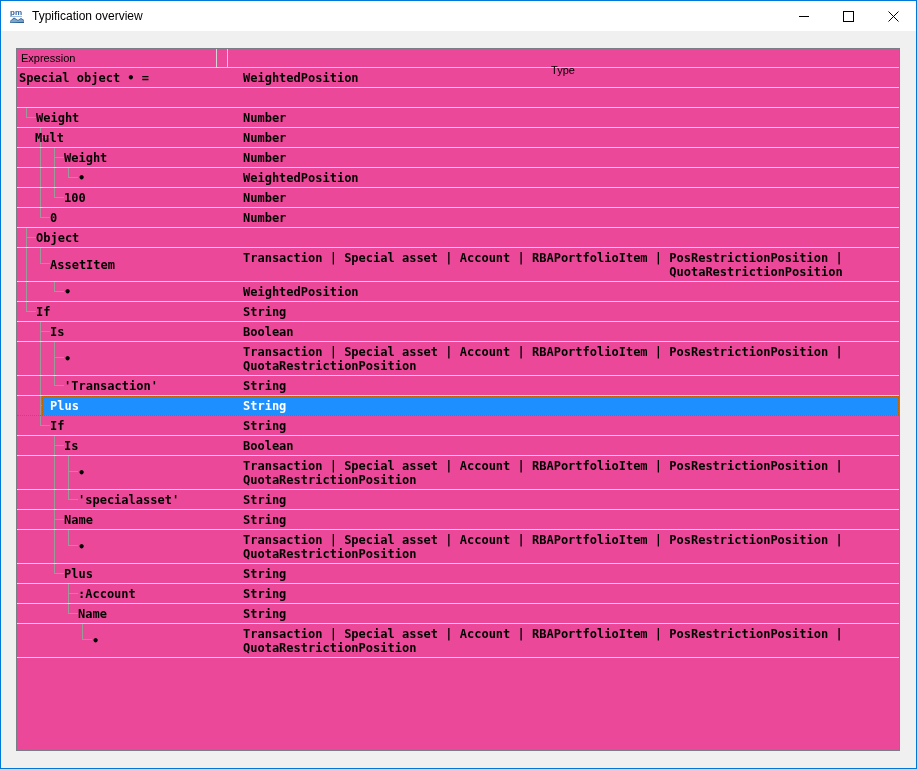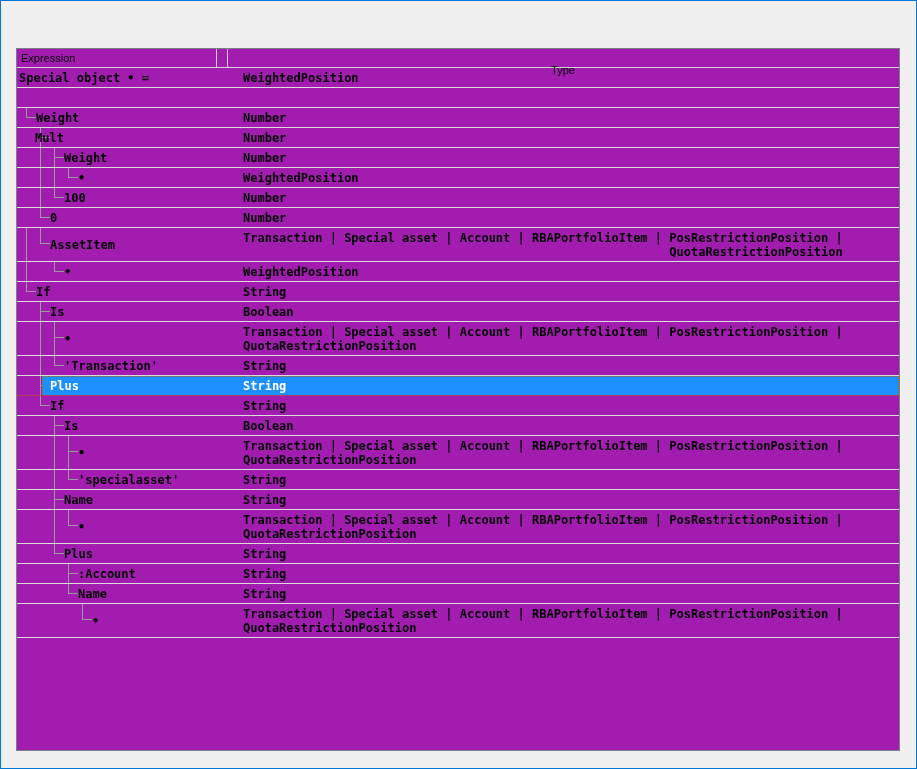--- a/index.html
+++ b/index.html
@@ -22,21 +22,21 @@
     position:absolute;left:31px;top:0;height:30px;line-height:30px;
     font-size:12px;color:#000;white-space:nowrap;
   }
   .win-controls{position:absolute;right:0;top:0;height:30px;display:flex;}
   .win-btn{width:45px;height:30px;display:flex;align-items:center;justify-content:center;background:#fff;}
   .glyph-min{width:10px;height:1px;background:#000;}
   .glyph-max{width:9px;height:9px;border:1px solid #000;background:transparent;}
   
   .tree-table{
     position:absolute;left:15px;top:47px;width:884px;height:703px;
-    box-sizing:border-box;border:1px solid #7a7f87;background:#a21caf;
+    box-sizing:border-box;border:1px solid #7a7f87;background:#ec4899;
   }
   .thead{
     position:relative;height:19px;box-sizing:border-box;
     border-bottom:1px solid #d4d4d4;
     font-size:11px;color:#000;
   }
   .th-expression{position:absolute;left:4px;top:0;line-height:18px;}
   .th-tick{position:absolute;top:0;bottom:0;width:1px;background:#d4d4d4;}
   .th-type{position:absolute;left:210px;right:0;top:12px;line-height:18px;text-align:center;}
   .rows{position:relative;}
@@ -58,20 +58,44 @@
     box-sizing:border-box;
   }
   .row.selected{border-bottom:1px dotted #bf5f00;}
   .row.selected .expr,.row.selected .type{color:#fff;}
 </style>
 </head>
 <body>
 
 <div class="window">
 
+  <div class="titlebar">
+    <span class="app-icon">
+      <svg width="16" height="16" viewBox="0 0 16 16">
+        <text x="1" y="7" font-family="Liberation Sans, sans-serif" font-size="8" font-weight="bold" fill="#3465a4">pm</text>
+        <rect x="1" y="8" width="12" height="1" fill="#9ebcdc"></rect>
+        <path d="M1 15 L1 13 L5 9.5 L9 12 L12 10 L15 12 L15 15 Z" fill="#2b5f94"></path>
+        <path d="M1 13.6 L5 10.4 L9 12.8 L12 10.9 L15 12.8 L15 13.8 L1 14.6 Z" fill="#7da7cc"></path>
+      </svg>
+    </span>
+    <span class="title-text">Typification overview</span>
+    <span class="win-controls">
+      <span class="win-btn">
+          <span class="glyph-min"></span>
+        </span>
+      <span class="win-btn">
+          <span class="glyph-max"></span>
+        </span>
+      <span class="win-btn">
+        <svg width="11" height="11" viewBox="0 0 11 11">
+            <path d="M0.5 0.5 L10.5 10.5 M10.5 0.5 L0.5 10.5" stroke="#000" stroke-width="1" fill="none"></path>
+          </svg>
+      </span>
+    </span>
+  </div>
 
   <div class="tree-table">
     <div class="thead">
       <span class="th-expression">Expression</span>
       <span class="th-tick" style="left:199px;"></span>
       <span class="th-tick" style="left:210px;"></span>
       <span class="th-type">Type</span>
     </div>
     <div class="rows">
         <div class="row" style="height: 19px;">
@@ -112,20 +136,25 @@
           <div class="tl h" style="left: 37px; top: 9px;"></div>
           <div class="expr" style="left: 47px;">100</div>
           <div class="type"><div>Number</div></div>
         </div>
         <div class="row" style="height: 19px;">
           <div class="tl v" style="left: 23px; top: 0px; height: 10px;"></div>
           <div class="tl h" style="left: 23px; top: 9px;"></div>
           <div class="expr" style="left: 33px;">0</div>
           <div class="type"><div>Number</div></div>
         </div>
+        <div class="row" style="height: 19px;">
+          <div class="tl v" style="left: 9px; top: 0px; height: 100%;"></div>
+          <div class="tl h" style="left: 9px; top: 9px;"></div>
+          <div class="expr" style="left: 19px;">Object</div>
+        </div>
         <div class="row" style="height: 33px; text-align: right;">
           <div class="tl v" style="left: 9px; top: 0px; height: 100%;"></div>
           <div class="tl v" style="left: 23px; top: 0px; height: 16px;"></div>
           <div class="tl h" style="left: 23px; top: 15px;"></div>
           <div class="expr" style="left: 33px;">AssetItem</div>
           <div class="type"><div>Transaction | Special asset | Account | RBAPortfolioItem | PosRestrictionPosition |</div><div>QuotaRestrictionPosition</div></div>
         </div>
         <div class="row" style="height: 19px;">
           <div class="tl v" style="left: 9px; top: 0px; height: 100%;"></div>
           <div class="tl v" style="left: 37px; top: 0px; height: 10px;"></div>

